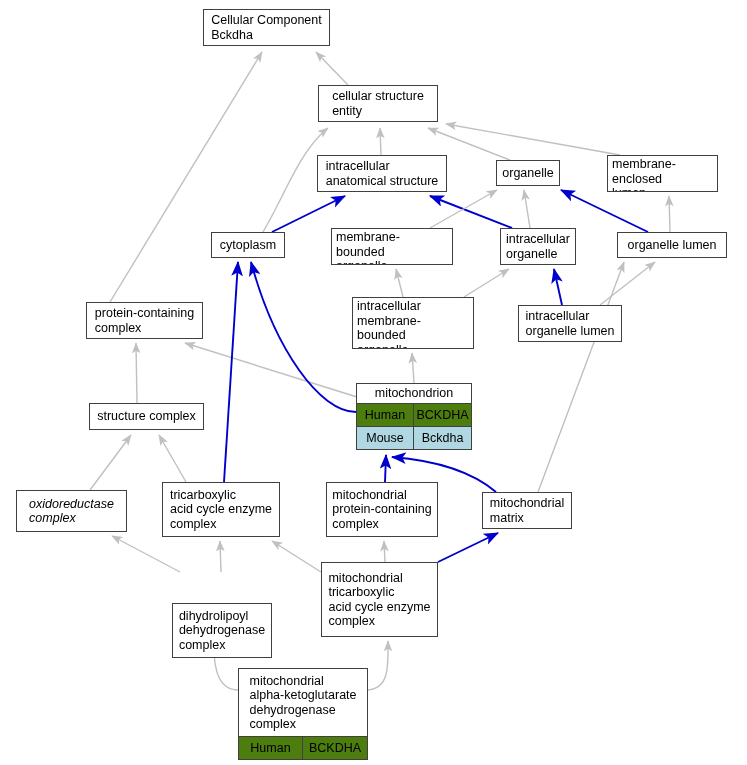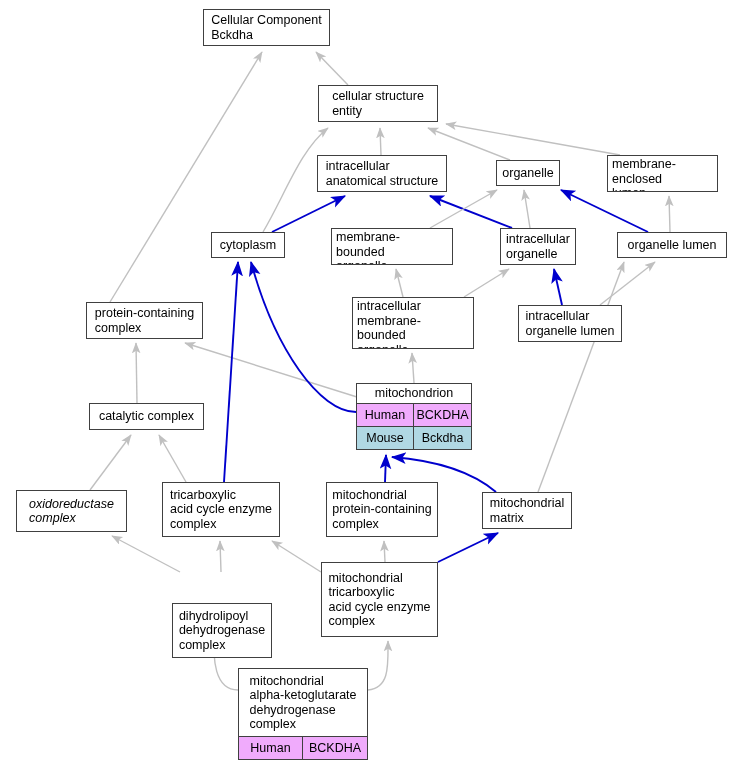--- a/index.html
+++ b/index.html
@@ -59,21 +59,21 @@
     align-items: center;
     justify-content: center;
     font-size: 12.5px;
     color: #000000;
     box-sizing: border-box;
   }
   .gene-cell.left {
     border-right: 1px solid #404040;
   }
   .row-human {
-    background: #f0abfc;
+    background: #4d7c0f;
   }
   .row-mouse {
     background: #b0d8e3;
   }
 </style>
 </head>
 <body>
 
 <div id="canvas">
   <svg id="edge-layer" viewBox="0 0 747 765">
@@ -162,21 +162,21 @@
       <div class="node" style="left: 352px; top: 297px; width: 122px; height: 52px;">
         <div class="node-title">intracellular
 membrane-bounded
 organelle</div>
       </div>
       <div class="node" style="left: 518px; top: 305px; width: 104px; height: 37px;">
         <div class="node-title">intracellular
 organelle lumen</div>
       </div>
       <div class="node" style="left: 89px; top: 403px; width: 115px; height: 27px;">
-        <div class="node-title">catalytic complex</div>
+        <div class="node-title">structure complex</div>
       </div>
       <div class="node" style="left: 356px; top: 383px; width: 116px; height: 67px;">
         <div class="node-title">mitochondrion</div>
         <div class="gene-row row-human">
           <div class="gene-cell left">Human</div>
           <div class="gene-cell">BCKDHA</div>
         </div>
         <div class="gene-row row-mouse">
           <div class="gene-cell left">Mouse</div>
           <div class="gene-cell">Bckdha</div>

